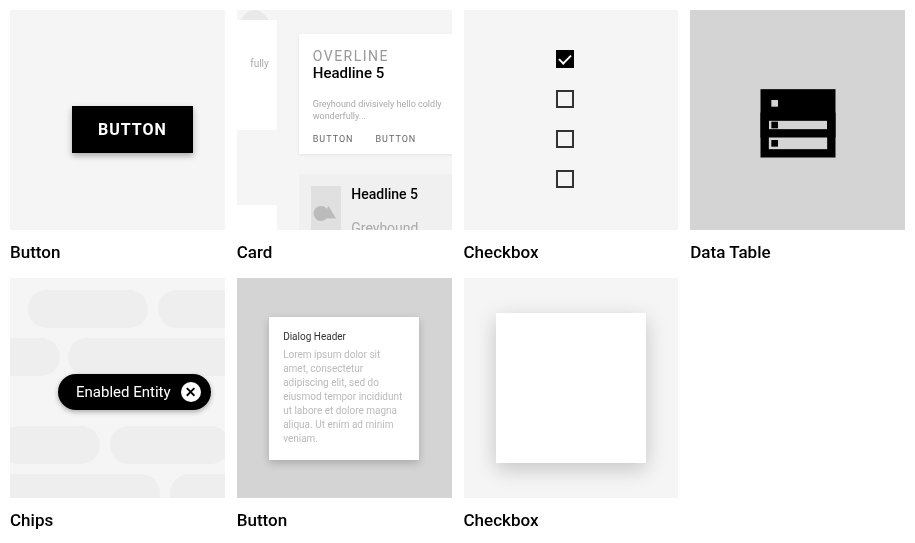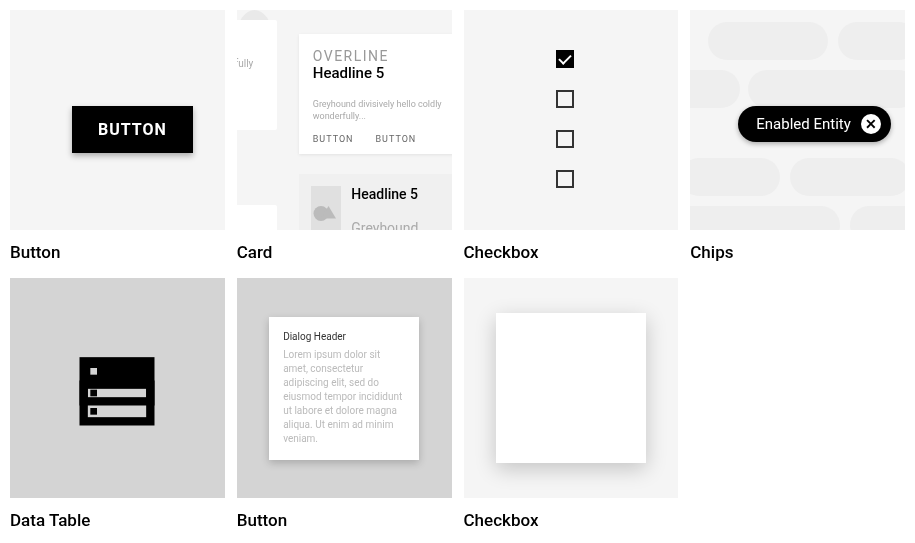--- a/index.html
+++ b/index.html
@@ -7,21 +7,21 @@
 .grid { display: grid; grid-template-columns: repeat(4, 1fr); gap: 12px; padding: 10px; }
 .tile { display: flex; flex-direction: column; }
 .preview { height: 220px; background: #f5f5f5; position: relative; overflow: hidden; }
 .label { font-size: 17px; font-weight: 500; color: #000; padding: 12px 0 4px; }
 
 
 .btn-box { position: absolute; left: 62px; top: 96px; background: #000; color: #fff; font-weight: 700; font-size: 16px; letter-spacing: 1px; padding: 14px 26px; box-shadow: 0 3px 6px rgba(0,0,0,0.3); }
 
 
 .card-bg { position: absolute; inset: 0; background: #f5f5f5; }
-.ghost { position: absolute; background: #fff; border-radius: 2px; }
+.ghost { position: absolute; background: #fff; border-radius: 2px; text-align: right; }
 .ghost1 { left: -10px; top: 10px; width: 50px; height: 110px; padding: 38px 8px; font-size: 10px; color: #aaa; }
 .ghost2 { left: 5px; top: 128px; width: 35px; height: 50px; border-radius: 50%; background:#e9e9e9; }
 .ghost3 { left: -10px; top: 195px; width: 50px; height: 40px; }
 .main-card { position: absolute; left: 62px; top: 24px; right: -20px; background: #fff; padding: 14px 14px 10px; box-shadow: 0 1px 3px rgba(0,0,0,0.08); }
 .overline { font-size: 14px; letter-spacing: 1.5px; color: #999; }
 .headline { font-size: 15px; font-weight: 500; }
 .body-text { font-size: 9px; color: #aaa; margin-top: 17px; line-height: 1.3; }
 .card-actions { margin-top: 12px; display: flex; gap: 22px; }
 .card-btn { font-size: 9px; letter-spacing: 1px; color: #666; }
 .media-card { position: absolute; left: 62px; top: 164px; right: -20px; background: #f0f0f0; display: flex; padding: 12px; gap: 10px; }
@@ -118,51 +118,51 @@
         <div class="cb checked"></div>
         <div class="cb"></div>
         <div class="cb"></div>
         <div class="cb"></div>
       </div>
     </div>
     <div class="label">Checkbox</div>
   </div>
 
   <div class="tile">
+    <div class="preview dt-preview">
+      <svg class="dt-icon" viewBox="0 0 24 24">
+        <rect x="2" y="4" width="20" height="18" fill="none" stroke="#000" stroke-width="2.5"></rect>
+        <rect x="2" y="4" width="20" height="6" fill="#000"></rect>
+        <rect x="4" y="6" width="2" height="2" fill="#d4d4d4"></rect>
+        <rect x="2" y="11" width="20" height="5" fill="none" stroke="#000" stroke-width="2.5"></rect>
+        <rect x="4" y="12.5" width="2" height="2" fill="#000"></rect>
+        <rect x="4" y="18" width="2" height="2" fill="#000"></rect>
+      </svg>
+    </div>
+    <div class="label">Data Table</div>
+  </div>
+
+  <div class="tile">
     <div class="preview">
       <div class="chip-bg">
         <div class="blob b1"></div>
         <div class="blob b2"></div>
         <div class="blob b3"></div>
         <div class="blob b4"></div>
         <div class="blob b5"></div>
         <div class="blob b6"></div>
         <div class="blob b7"></div>
         <div class="blob b8"></div>
         <div class="chip">
           <span>Enabled Entity</span>
           <span class="close-circ">✕</span>
         </div>
       </div>
     </div>
     <div class="label">Chips</div>
-  </div>
-
-  <div class="tile">
-    <div class="preview dt-preview">
-      <svg class="dt-icon" viewBox="0 0 24 24">
-        <rect x="2" y="4" width="20" height="18" fill="none" stroke="#000" stroke-width="2.5"></rect>
-        <rect x="2" y="4" width="20" height="6" fill="#000"></rect>
-        <rect x="4" y="6" width="2" height="2" fill="#d4d4d4"></rect>
-        <rect x="2" y="11" width="20" height="5" fill="none" stroke="#000" stroke-width="2.5"></rect>
-        <rect x="4" y="12.5" width="2" height="2" fill="#000"></rect>
-        <rect x="4" y="18" width="2" height="2" fill="#000"></rect>
-      </svg>
-    </div>
-    <div class="label">Data Table</div>
   </div>
 
   <div class="tile">
     <div class="preview dlg-preview">
       <div class="dialog">
         <div class="dlg-title">Dialog Header</div>
         <div class="dlg-body">Lorem ipsum dolor sit amet, consectetur adipiscing elit, sed do eiusmod tempor incididunt ut labore et dolore magna aliqua. Ut enim ad minim veniam.</div>
       </div>
     </div>
     <div class="label">Button</div>

